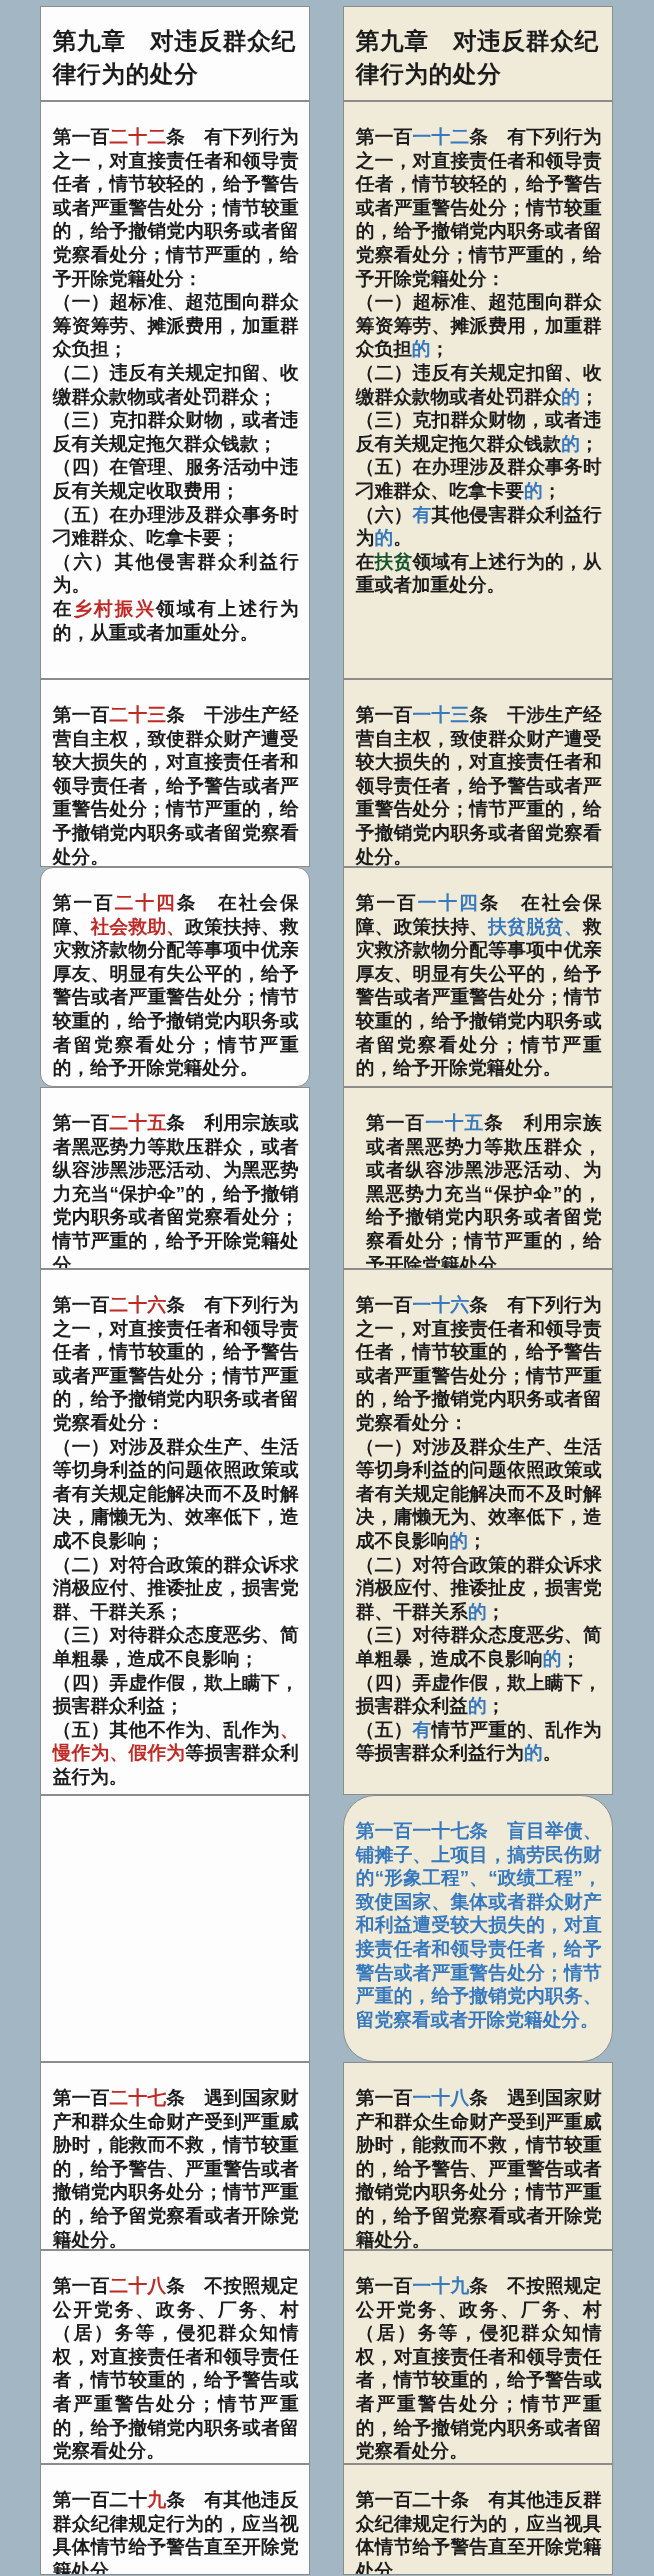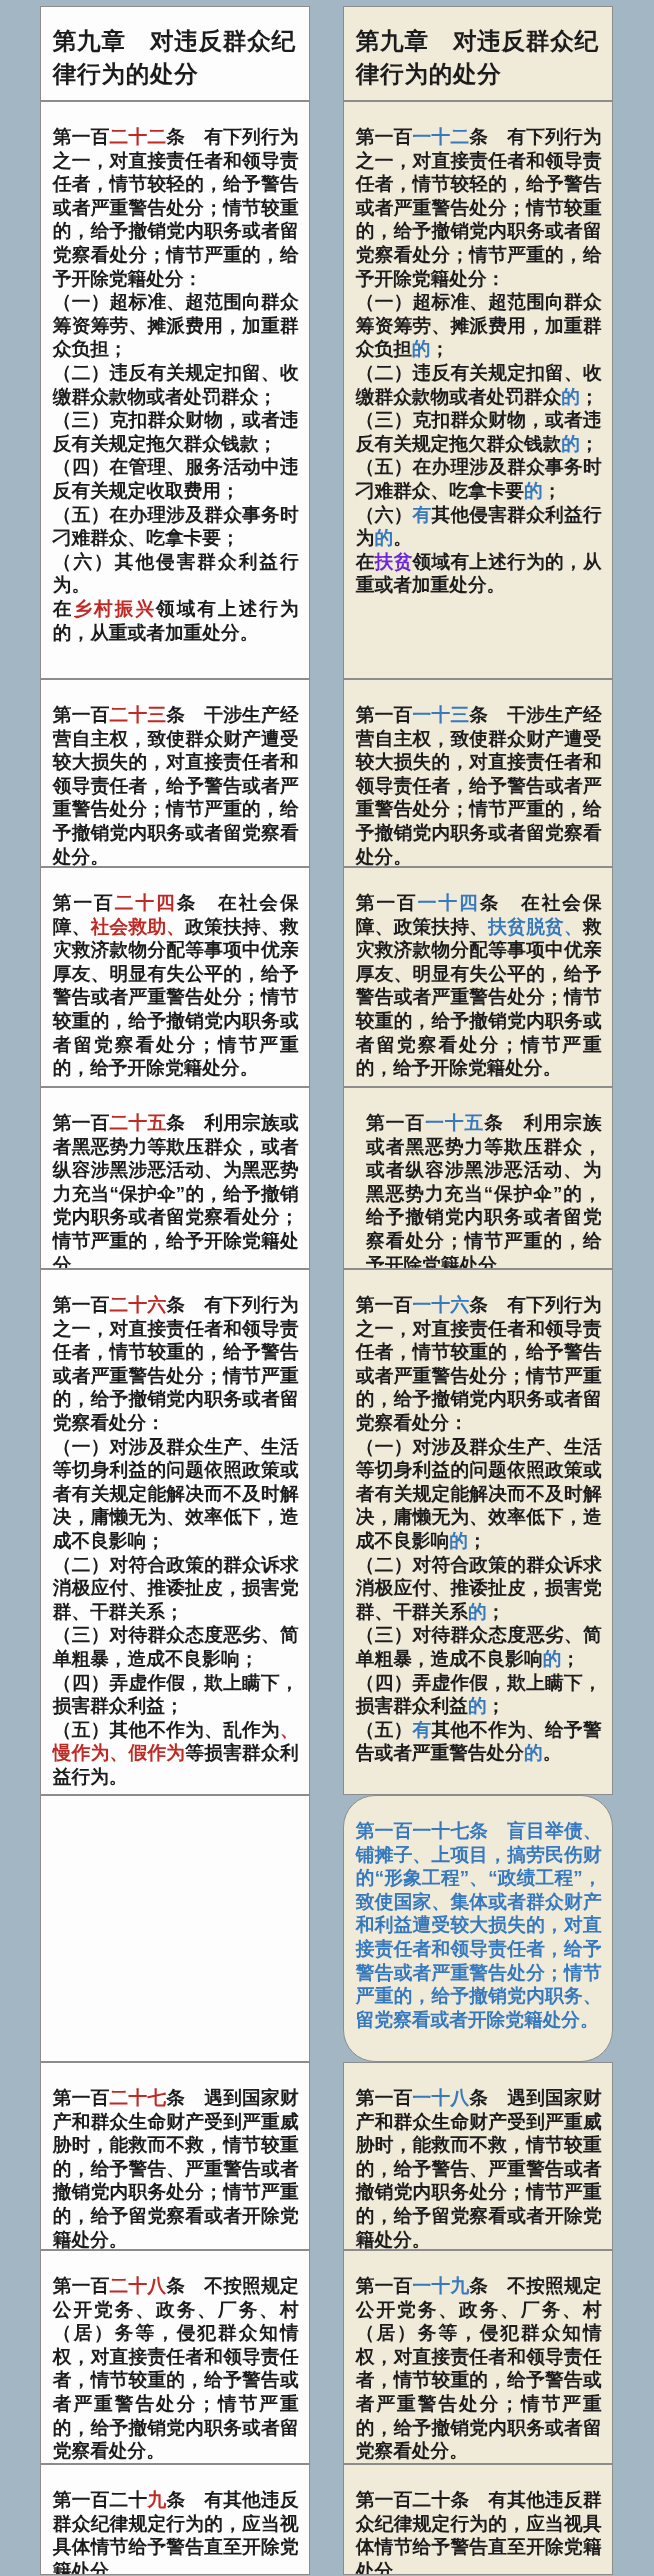--- a/index.html
+++ b/index.html
@@ -49,21 +49,21 @@
       <p class="para"><span>（二）违反有关规定扣留、收缴群众款物或者处罚群众；</span></p>
       <p class="para"><span>（三）克扣群众财物，或者违反有关规定拖欠群众钱款；</span></p>
       <p class="para"><span>（四）在管理、服务活动中违反有关规定收取费用；</span></p>
       <p class="para"><span>（五）在办理涉及群众事务时刁难群众、吃拿卡要；</span></p>
       <p class="para"><span>（六）其他侵害群众利益行为。</span></p>
       <p class="para"><span>在</span><span style="color: rgb(191, 42, 37); margin-top: 39px;">乡村振兴</span><span>领域有上述行为的，从重或者加重处分。</span></p>
     </div>
     <div class="cell col0" style="grid-area: 3 / 1;">
       <p class="para"><span>第一百</span><span style="color: rgb(191, 42, 37);">二十三</span><span>条　干涉生产经营自主权，致使群众财产遭受较大损失的，对直接责任者和领导责任者，给予警告或者严重警告处分；情节严重的，给予撤销党内职务或者留党察看处分。</span></p>
     </div>
-    <div class="cell col0" style="grid-area: 4 / 1;">
+    <div class="cell col0" style="grid-area: 4 / 1; border-radius: 13px;">
       <p class="para"><span>第一百</span><span style="color: rgb(191, 42, 37);">二十四</span><span>条　在社会保障、</span><span style="color: rgb(191, 42, 37);">社会救助、</span><span>政策扶持、救灾救济款物分配等事项中优亲厚友、明显有失公平的，给予警告或者严重警告处分；情节较重的，给予撤销党内职务或者留党察看处分；情节严重的，给予开除党籍处分。</span></p>
     </div>
     <div class="cell col0" style="grid-area: 5 / 1;">
       <p class="para"><span>第一百</span><span style="color: rgb(191, 42, 37);">二十五</span><span>条　利用宗族或者黑恶势力等欺压群众，或者纵容涉黑涉恶活动、为黑恶势力充当“保护伞”的，给予撤销党内职务或者留党察看处分；情节严重的，给予开除党籍处分。</span></p>
     </div>
     <div class="cell col0" style="grid-area: 6 / 1;">
       <p class="para"><span>第一百</span><span style="color: rgb(191, 42, 37);">二十六</span><span>条　有下列行为之一，对直接责任者和领导责任者，情节较重的，给予警告或者严重警告处分；情节严重的，给予撤销党内职务或者留党察看处分：</span></p>
       <p class="para"><span>（一）对涉及群众生产、生活等切身利益的问题依照政策或者有关规定能解决而不及时解决，庸懒无为、效率低下，造成不良影响；</span></p>
       <p class="para"><span>（二）对符合政策的群众诉求消极应付、推诿扯皮，损害党群、干群关系；</span></p>
       <p class="para"><span>（三）对待群众态度恶劣、简单粗暴，造成不良影响；</span></p>
@@ -80,38 +80,38 @@
     <div class="cell col0" style="grid-area: 10 / 1;">
       <p class="para"><span>第一百二十</span><span style="color: rgb(191, 42, 37);">九</span><span>条　有其他违反群众纪律规定行为的，应当视具体情节给予警告直至开除党籍处分。</span></p>
     </div>
     <div class="cell col1" style="grid-area: 2 / 2;">
       <p class="para"><span>第一百</span><span style="color: rgb(54, 121, 190);">一十二</span><span>条　有下列行为之一，对直接责任者和领导责任者，情节较轻的，给予警告或者严重警告处分；情节较重的，给予撤销党内职务或者留党察看处分；情节严重的，给予开除党籍处分：</span></p>
       <p class="para"><span>（一）超标准、超范围向群众筹资筹劳、摊派费用，加重群众负担</span><span style="color: rgb(54, 121, 190);">的</span><span>；</span></p>
       <p class="para"><span>（二）违反有关规定扣留、收缴群众款物或者处罚群众</span><span style="color: rgb(54, 121, 190);">的</span><span>；</span></p>
       <p class="para"><span>（三）克扣群众财物，或者违反有关规定拖欠群众钱款</span><span style="color: rgb(54, 121, 190);">的</span><span>；</span></p>
       <p class="para"><span>（五）在办理涉及群众事务时刁难群众、吃拿卡要</span><span style="color: rgb(54, 121, 190);">的</span><span>；</span></p>
       <p class="para"><span>（六）</span><span style="color: rgb(54, 121, 190);">有</span><span>其他侵害群众利益行为</span><span style="color: rgb(54, 121, 190);">的</span><span>。</span></p>
-      <p class="para"><span>在</span><span style="color: #6d28d9;">扶贫</span><span>领域有上述行为的，从重或者加重处分。</span></p>
+      <p class="para"><span>在</span><span style="color: #14532d;">扶贫</span><span>领域有上述行为的，从重或者加重处分。</span></p>
     </div>
     <div class="cell col1" style="grid-area: 4 / 2;">
       <p class="para"><span>第一百</span><span style="color: rgb(54, 121, 190);">一十四</span><span>条　在社会保障、政策扶持、</span><span style="color: rgb(54, 121, 190);">扶贫脱贫、</span><span>救灾救济款物分配等事项中优亲厚友、明显有失公平的，给予警告或者严重警告处分；情节较重的，给予撤销党内职务或者留党察看处分；情节严重的，给予开除党籍处分。</span></p>
     </div>
     <div class="cell col1" style="grid-area: 3 / 2;">
       <p class="para"><span>第一百</span><span style="color: rgb(54, 121, 190);">一十三</span><span>条　干涉生产经营自主权，致使群众财产遭受较大损失的，对直接责任者和领导责任者，给予警告或者严重警告处分；情节严重的，给予撤销党内职务或者留党察看处分。</span></p>
     </div>
     <div class="cell col1" style="grid-area: 5 / 2; padding-left: 22px;">
       <p class="para"><span>第一百</span><span style="color: rgb(54, 121, 190);">一十五</span><span>条　利用宗族或者黑恶势力等欺压群众，或者纵容涉黑涉恶活动、为黑恶势力充当“保护伞”的，给予撤销党内职务或者留党察看处分；情节严重的，给予开除党籍处分。</span></p>
     </div>
     <div class="cell col1" style="grid-area: 6 / 2;">
       <p class="para"><span>第一百</span><span style="color: rgb(54, 121, 190);">一十六</span><span>条　有下列行为之一，对直接责任者和领导责任者，情节较重的，给予警告或者严重警告处分；情节严重的，给予撤销党内职务或者留党察看处分：</span></p>
       <p class="para"><span>（一）对涉及群众生产、生活等切身利益的问题依照政策或者有关规定能解决而不及时解决，庸懒无为、效率低下，造成不良影响</span><span style="color: rgb(54, 121, 190);">的</span><span>；</span></p>
       <p class="para"><span>（二）对符合政策的群众诉求消极应付、推诿扯皮，损害党群、干群关系</span><span style="color: rgb(54, 121, 190);">的</span><span>；</span></p>
       <p class="para"><span>（三）对待群众态度恶劣、简单粗暴，造成不良影响</span><span style="color: rgb(54, 121, 190);">的</span><span>；</span></p>
       <p class="para"><span>（四）弄虚作假，欺上瞒下，损害群众利益</span><span style="color: rgb(54, 121, 190);">的</span><span>；</span></p>
-      <p class="para"><span>（五）</span><span style="color: rgb(54, 121, 190);">有</span><span>其他不作为、给予警告或者严重警告处分</span><span style="color: rgb(54, 121, 190);">的</span><span>。</span></p>
+      <p class="para"><span>（五）</span><span style="color: rgb(54, 121, 190);">有</span><span>情节严重的、乱作为等损害群众利益行为</span><span style="color: rgb(54, 121, 190);">的</span><span>。</span></p>
     </div>
     <div class="cell col1" style="grid-area: 7 / 2; border-radius: 32px;">
       <p class="para"><span style="color: rgb(54, 121, 190);">第一百一十七条　盲目举债、铺摊子、上项目，搞劳民伤财的“形象工程”、“政绩工程”，致使国家、集体或者群众财产和利益遭受较大损失的，对直接责任者和领导责任者，给予警告或者严重警告处分；情节严重的，给予撤销党内职务、留党察看或者开除党籍处分。</span></p>
     </div>
     <div class="cell col1" style="grid-area: 8 / 2;">
       <p class="para"><span>第一百</span><span style="color: rgb(54, 121, 190);">一十八</span><span>条　遇到国家财产和群众生命财产受到严重威胁时，能救而不救，情节较重的，给予警告、严重警告或者撤销党内职务处分；情节严重的，给予留党察看或者开除党籍处分。</span></p>
     </div>
     <div class="cell col1" style="grid-area: 10 / 2;">
       <p class="para"><span>第一百二十条　有其他违反群众纪律规定行为的，应当视具体情节给予警告直至开除党籍处分。</span></p>
     </div>

